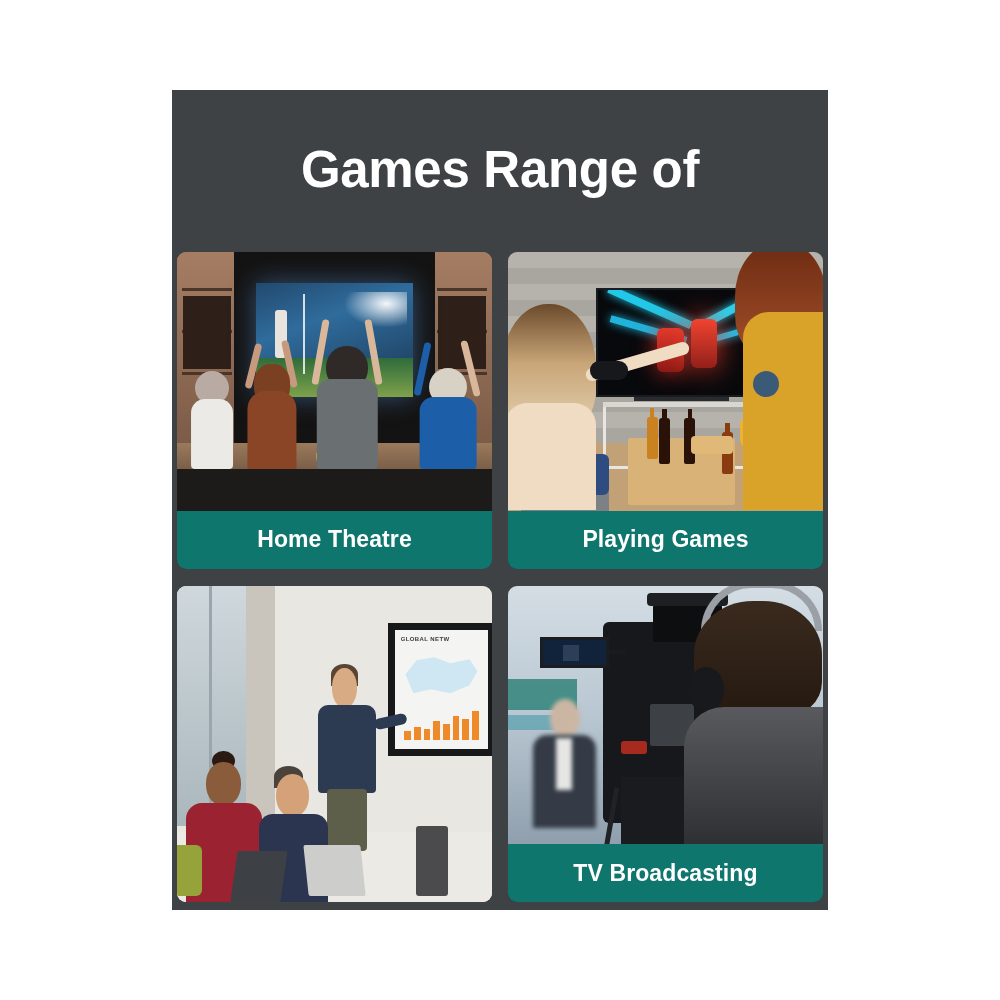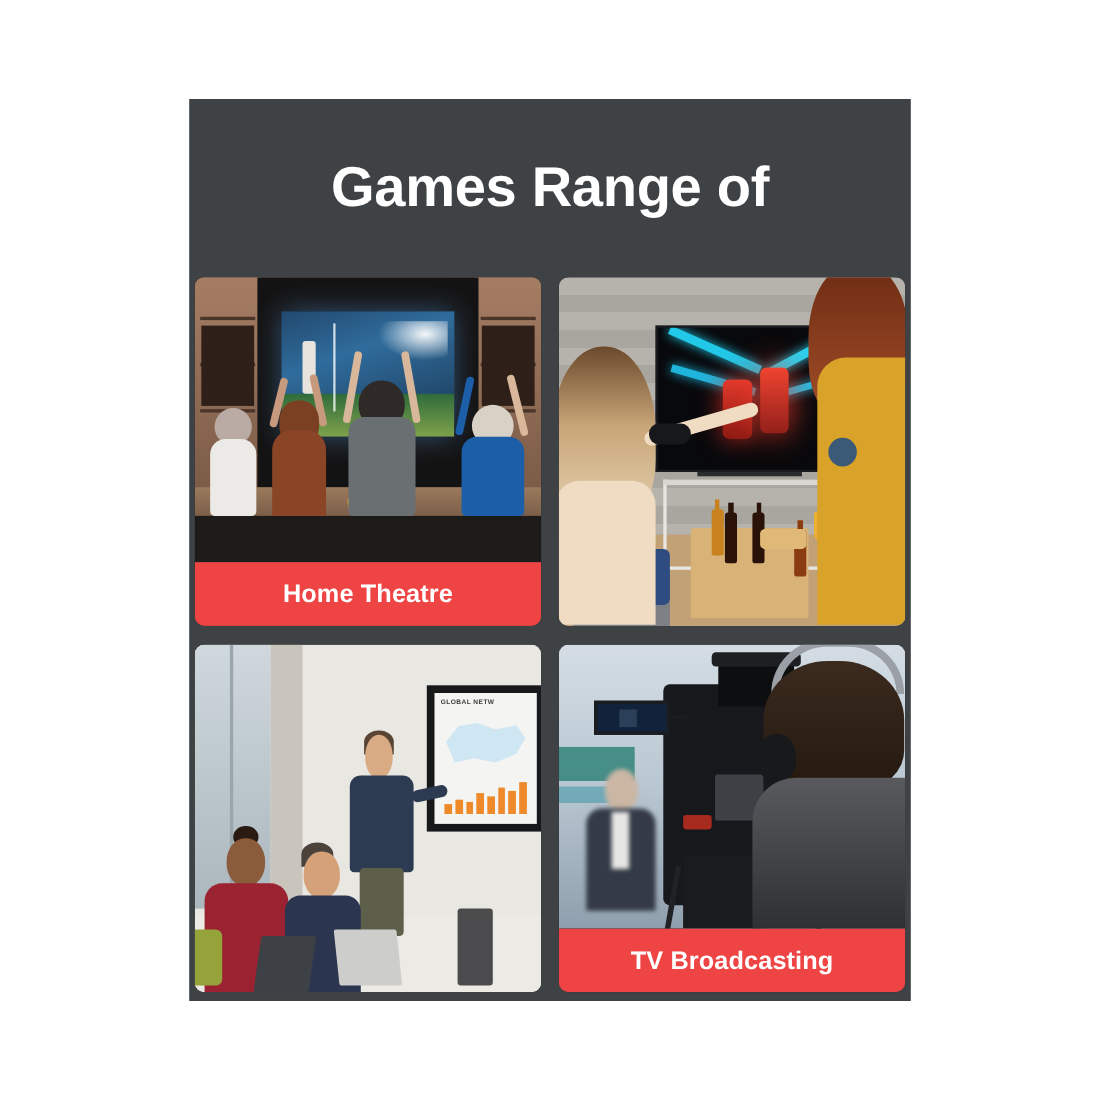--- a/index.html
+++ b/index.html
@@ -77,21 +77,21 @@
 
   .photo {
     position: relative;
     flex: 1 1 auto;
     overflow: hidden;
     background: #555;
   }
 
   .label {
     flex: 0 0 58px;
-    background: #ef4444;
+    background: #0f766e;
     color: #ffffff;
     font-weight: bold;
     font-size: 23px;
     display: flex;
     align-items: center;
     justify-content: center;
     letter-spacing: 0.1px;
     text-align: center;
   }
 
@@ -554,20 +554,21 @@
             <span class="sweater"></span>
           </div>
           <div class="pg-armL"></div>
           <div class="pg-ctrl"></div>
           <div class="pg-girlR">
             <span class="hair"></span>
             <span class="sweater"></span>
           </div>
           <div class="pg-logo"></div>
         </div>
+        <div class="label">Playing Games</div>
       </div>
 
       <div class="card">
         <div class="photo">
           <div class="ow-wall"></div>
           <div class="ow-win"></div>
           <div class="ow-col"></div>
           <div class="ow-screen">
             <div class="ow-screen-title">GLOBAL NETW</div>
             <div class="ow-map"></div>

